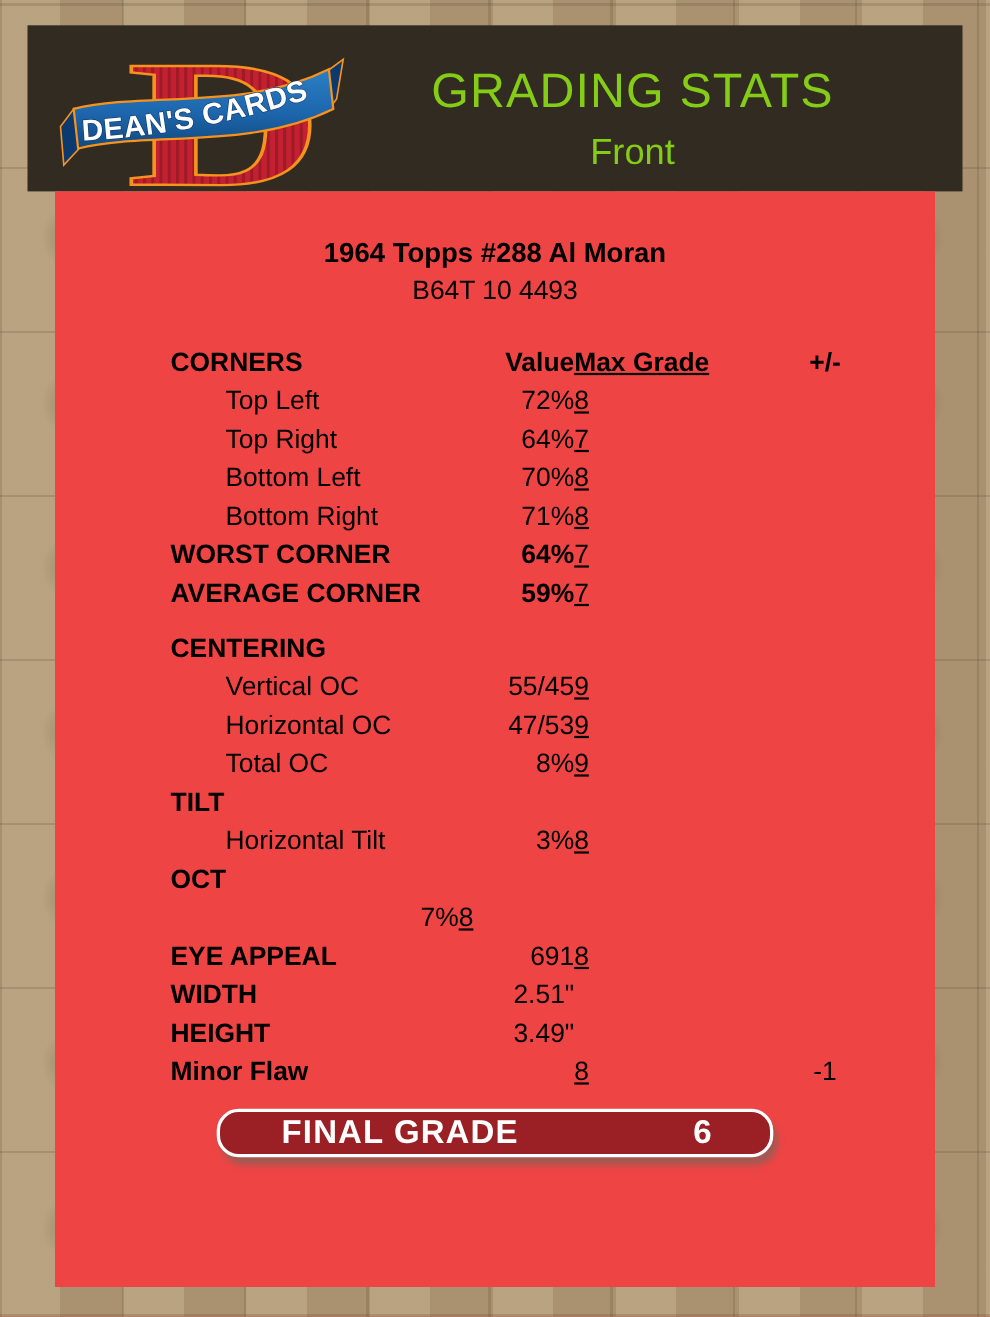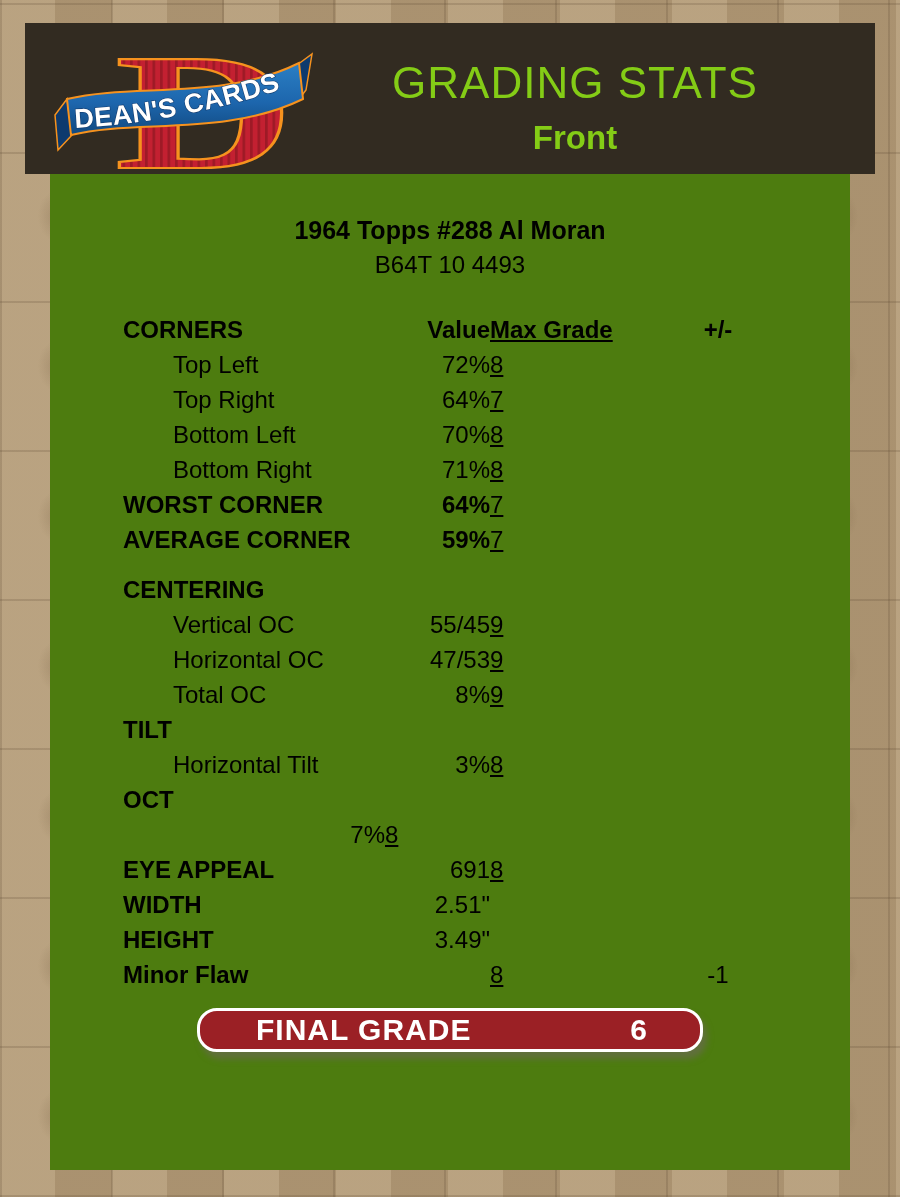--- a/index.html
+++ b/index.html
@@ -19,29 +19,29 @@
   }
   .header {
     position:absolute; left:25px; top:23px; width:850px; height:151px;
     background:#322b21;
   }
   .logo { position:absolute; left:28px; top:4px; width:262px; height:148px; }
   .header-titles {
     position:absolute; left:250px; top:36px; width:600px; text-align:center; color:#84cc16;
   }
   .h-title { font-size:44px; line-height:48px; font-weight:400; letter-spacing:1px; }
-  .h-subtitle { font-size:33px; line-height:42px; margin-top:10px; font-weight:700; }
+  .h-subtitle { font-size:33px; line-height:42px; margin-top:10px; font-weight:400; }
   .panel {
     position:absolute; left:50px; top:174px; width:800px; height:996px;
-    background:#4d7c0f;
+    background:#ef4444;
     padding-top:38px;
   }
   .card-title { text-align:center; font-size:25px; font-weight:bold; line-height:36px; }
   .card-code  { text-align:center; font-size:24px; line-height:34px; }
-  .gtable { margin-top:30px; padding-left:73px; font-size:24px; }
+  .gtable { margin-top:30px; padding-left:105px; font-size:24px; }
   .trow {
     display:grid;
     grid-template-columns:262px 105px 196px 64px;
     height:35px; line-height:35px;
     align-items:center;
   }
   .trow.gap { margin-top:15px; }
   .c-label { text-align:left; white-space:nowrap; }
   .c-label.indent { padding-left:50px; }
   .c-value { text-align:right; white-space:nowrap; }

